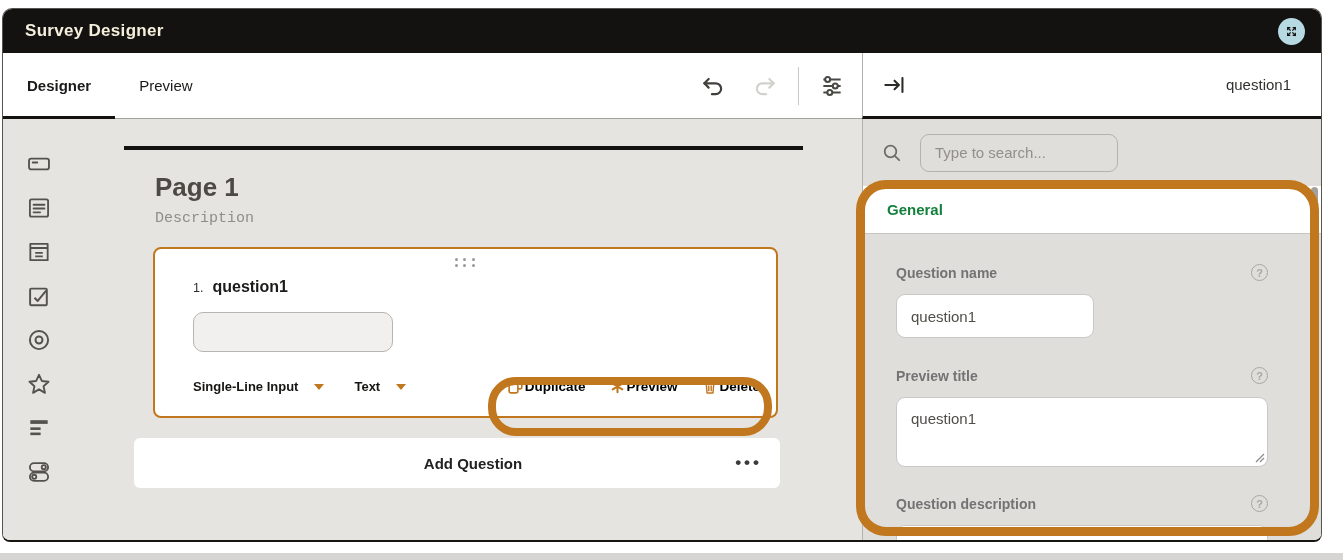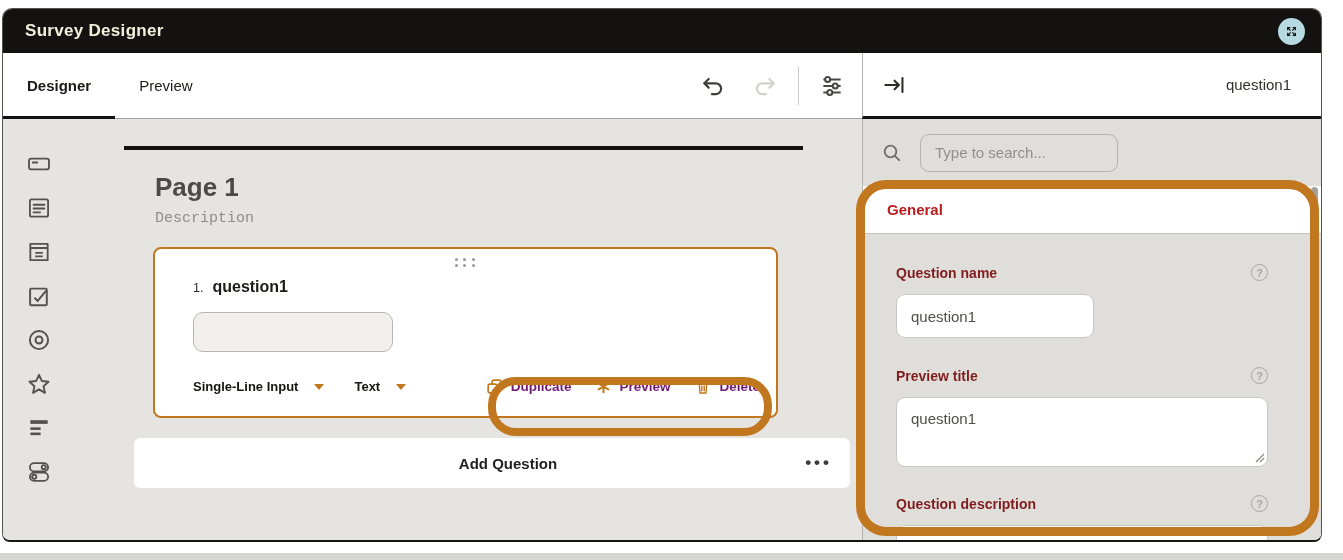--- a/index.html
+++ b/index.html
@@ -46,34 +46,34 @@
   .drag-handle { margin:9px auto 0; width:22px; display:grid; grid-template-columns:repeat(3,1fr); gap:3px 4px; cursor:grab; }
   .drag-handle i { width:3.2px; height:3.2px; border-radius:50%; background:#9a9894; }
   .q-title-row { margin:11px 0 0 38px; display:flex; align-items:baseline; gap:9px; }
   .q-num { font-size:12.5px; color:#2e2d2a; }
   .q-name { font-size:16px; font-weight:700; color:#1c1b19; }
   .q-input { margin:16px 0 0 38px; width:200px; height:40px; background:#f1f0ee; border:1px solid #b6b5b2; border-radius:10px; }
   .q-footer { margin:25px 16px 0 38px; display:flex; align-items:center; }
   .q-select { display:flex; align-items:center; gap:16px; font-size:13px; font-weight:700; color:#161513; background:none; border:none; cursor:pointer; margin-right:30px; }
   .caret { width:0; height:0; border-left:5px solid transparent; border-right:5px solid transparent; border-top:6px solid #c1771e; }
   .q-actions { margin-left:auto; display:flex; align-items:center; gap:24px; }
-  .q-action { display:flex; align-items:center; gap:7px; font-size:13.5px; font-weight:600; color:#701a75; background:none; border:none; cursor:pointer; }
-
-  .add-q { margin:20px 0 0 10px; width:716px; height:50px; background:#fff; border:none; border-radius:6px; position:relative; display:flex; align-items:center; justify-content:center; font-size:15px; font-weight:700; color:#222; cursor:pointer;padding-left:32px; }
+  .q-action { display:flex; align-items:center; font-size:13.5px; font-weight:600; color:#000000; background:none; border:none; cursor:pointer; }
+
+  .add-q { margin:20px 0 0 10px; width:646px; height:50px; background:#fff; border:none; border-radius:6px; position:relative; display:flex; align-items:center; justify-content:center; font-size:15px; font-weight:700; color:#222; cursor:pointer;padding-left:32px; }
   .add-q-more { position:absolute; right:18px; top:0; bottom:0; display:flex; align-items:center; font-size:17px; letter-spacing:3px; color:#3c3b39; background:none; border:none; cursor:pointer; }
 
   
   .props { flex:1; position:relative; background:#e0dedb; border-left:1px solid #b3b2af; overflow:hidden; }
   .search-row { height:67px; display:flex; align-items:center; padding-left:17px; gap:16px; }
   .search-input { width:198px; height:38px; border:1px solid #b3b2af; border-radius:9px; background:transparent; padding:0 14px; font-size:15px; color:#504e49; font-family:"Liberation Sans", sans-serif; }
   .search-input::placeholder { color:#908f8c; }
-  .general-band { height:48px; background:#fff; border-bottom:1px solid #c6c5c1; display:flex; align-items:center; padding-left:24px; font-size:15px; font-weight:800; color:#b91c1c; cursor:pointer; }
+  .general-band { height:48px; background:#fff; border-bottom:1px solid #c6c5c1; display:flex; align-items:center; padding-left:24px; font-size:15px; font-weight:800; color:#15803d; cursor:pointer; }
   .fields { padding:30px 53px 0 33px; }
   .prop-label-row { display:flex; justify-content:space-between; align-items:center; }
-  .prop-label { font-size:14px; font-weight:700; color:#7f1d1d; }
+  .prop-label { font-size:14px; font-weight:700; color:#737373; }
   .help-icon { width:17px; height:17px; border:1.5px solid #a8a7a3; border-radius:50%; color:#a8a7a3; font-size:11px; font-weight:700; display:flex; align-items:center; justify-content:center; cursor:pointer; }
   .prop-input { margin-top:13px; width:198px; height:44px; background:#fff; border:1px solid #c9c8c4; border-radius:9px; padding:0 14px; font-size:15px; color:#504e49; font-family:"Liberation Sans", sans-serif; display:block; }
   .ta-wrap { position:relative; margin-top:13px; width:372px; }
   .prop-textarea { width:100%; height:70px; background:#fff; border:1px solid #c9c8c4; border-radius:9px; padding:12px 14px; font-size:15px; color:#504e49; font-family:"Liberation Sans", sans-serif; resize:none; display:block; }
   .prop-textarea.short { height:42px; }
   .resize-glyph { position:absolute; right:3px; bottom:4px; }
   .gap1 { margin-top:29px; }
   .gap2 { margin-top:28px; }
   .scroll-thumb { position:absolute; right:3px; top:68px; width:7px; height:146px; border-radius:4px; background:#a3a19e; cursor:pointer; }
 

